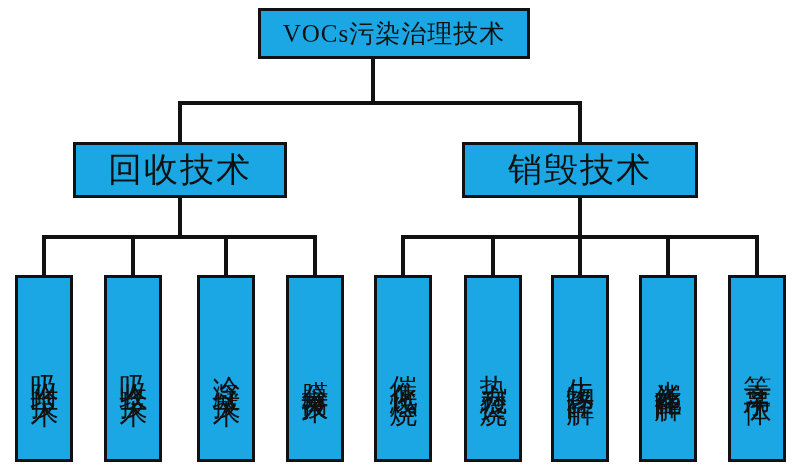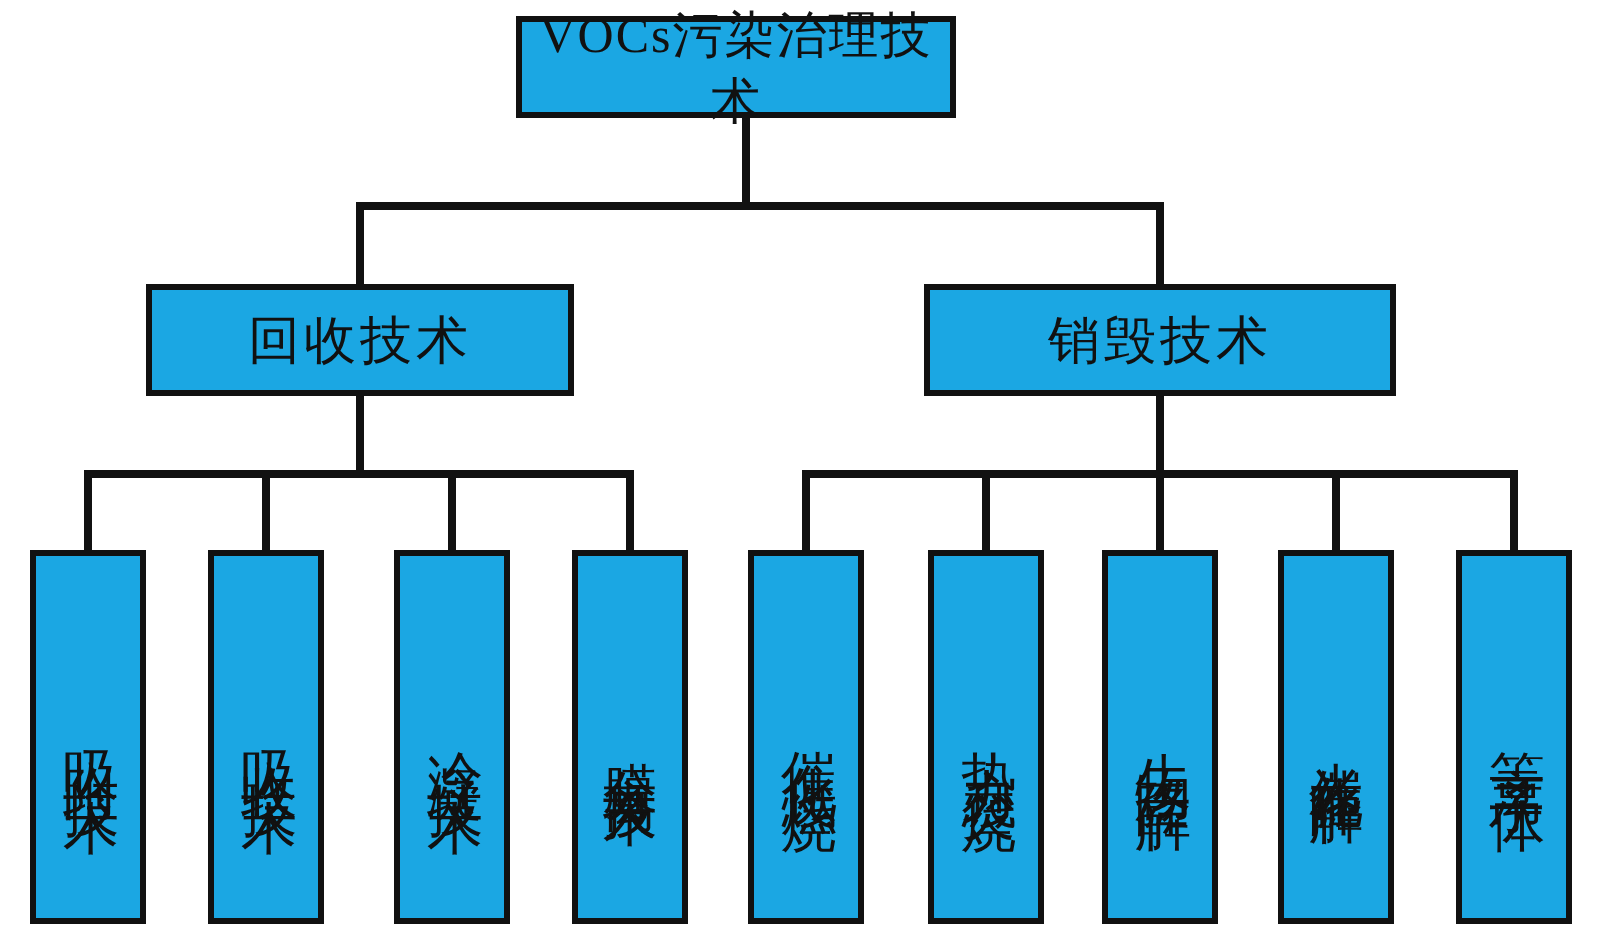--- a/index.html
+++ b/index.html
@@ -27,26 +27,26 @@
     box-sizing:border-box;
     background:var(--node-fill,#1BA7E3);
     border:3px solid var(--node-border,#111111);
     color:var(--text,#111111);
     display:flex;
     align-items:center;
     justify-content:center;
     text-align:center;
   }
   .root{
-    left:258px;top:8px;width:220px;height:51px;
+    left:258px;top:8px;width:272px;height:51px;
     font-size:25px;letter-spacing:1px;
   }
   .branch{
     top:142px;width:214px;height:56px;
-    font-size:26px;letter-spacing:2px;
+    font-size:34px;letter-spacing:2px;
   }
   .branch.left{left:73px;}
   .branch.right{left:462px;width:236px;text-align:right;}
   .leaf{
     top:275px;width:58px;height:187px;
     writing-mode:vertical-rl;
     text-orientation:upright;
     font-size:28px;
     letter-spacing:8px;
   }

